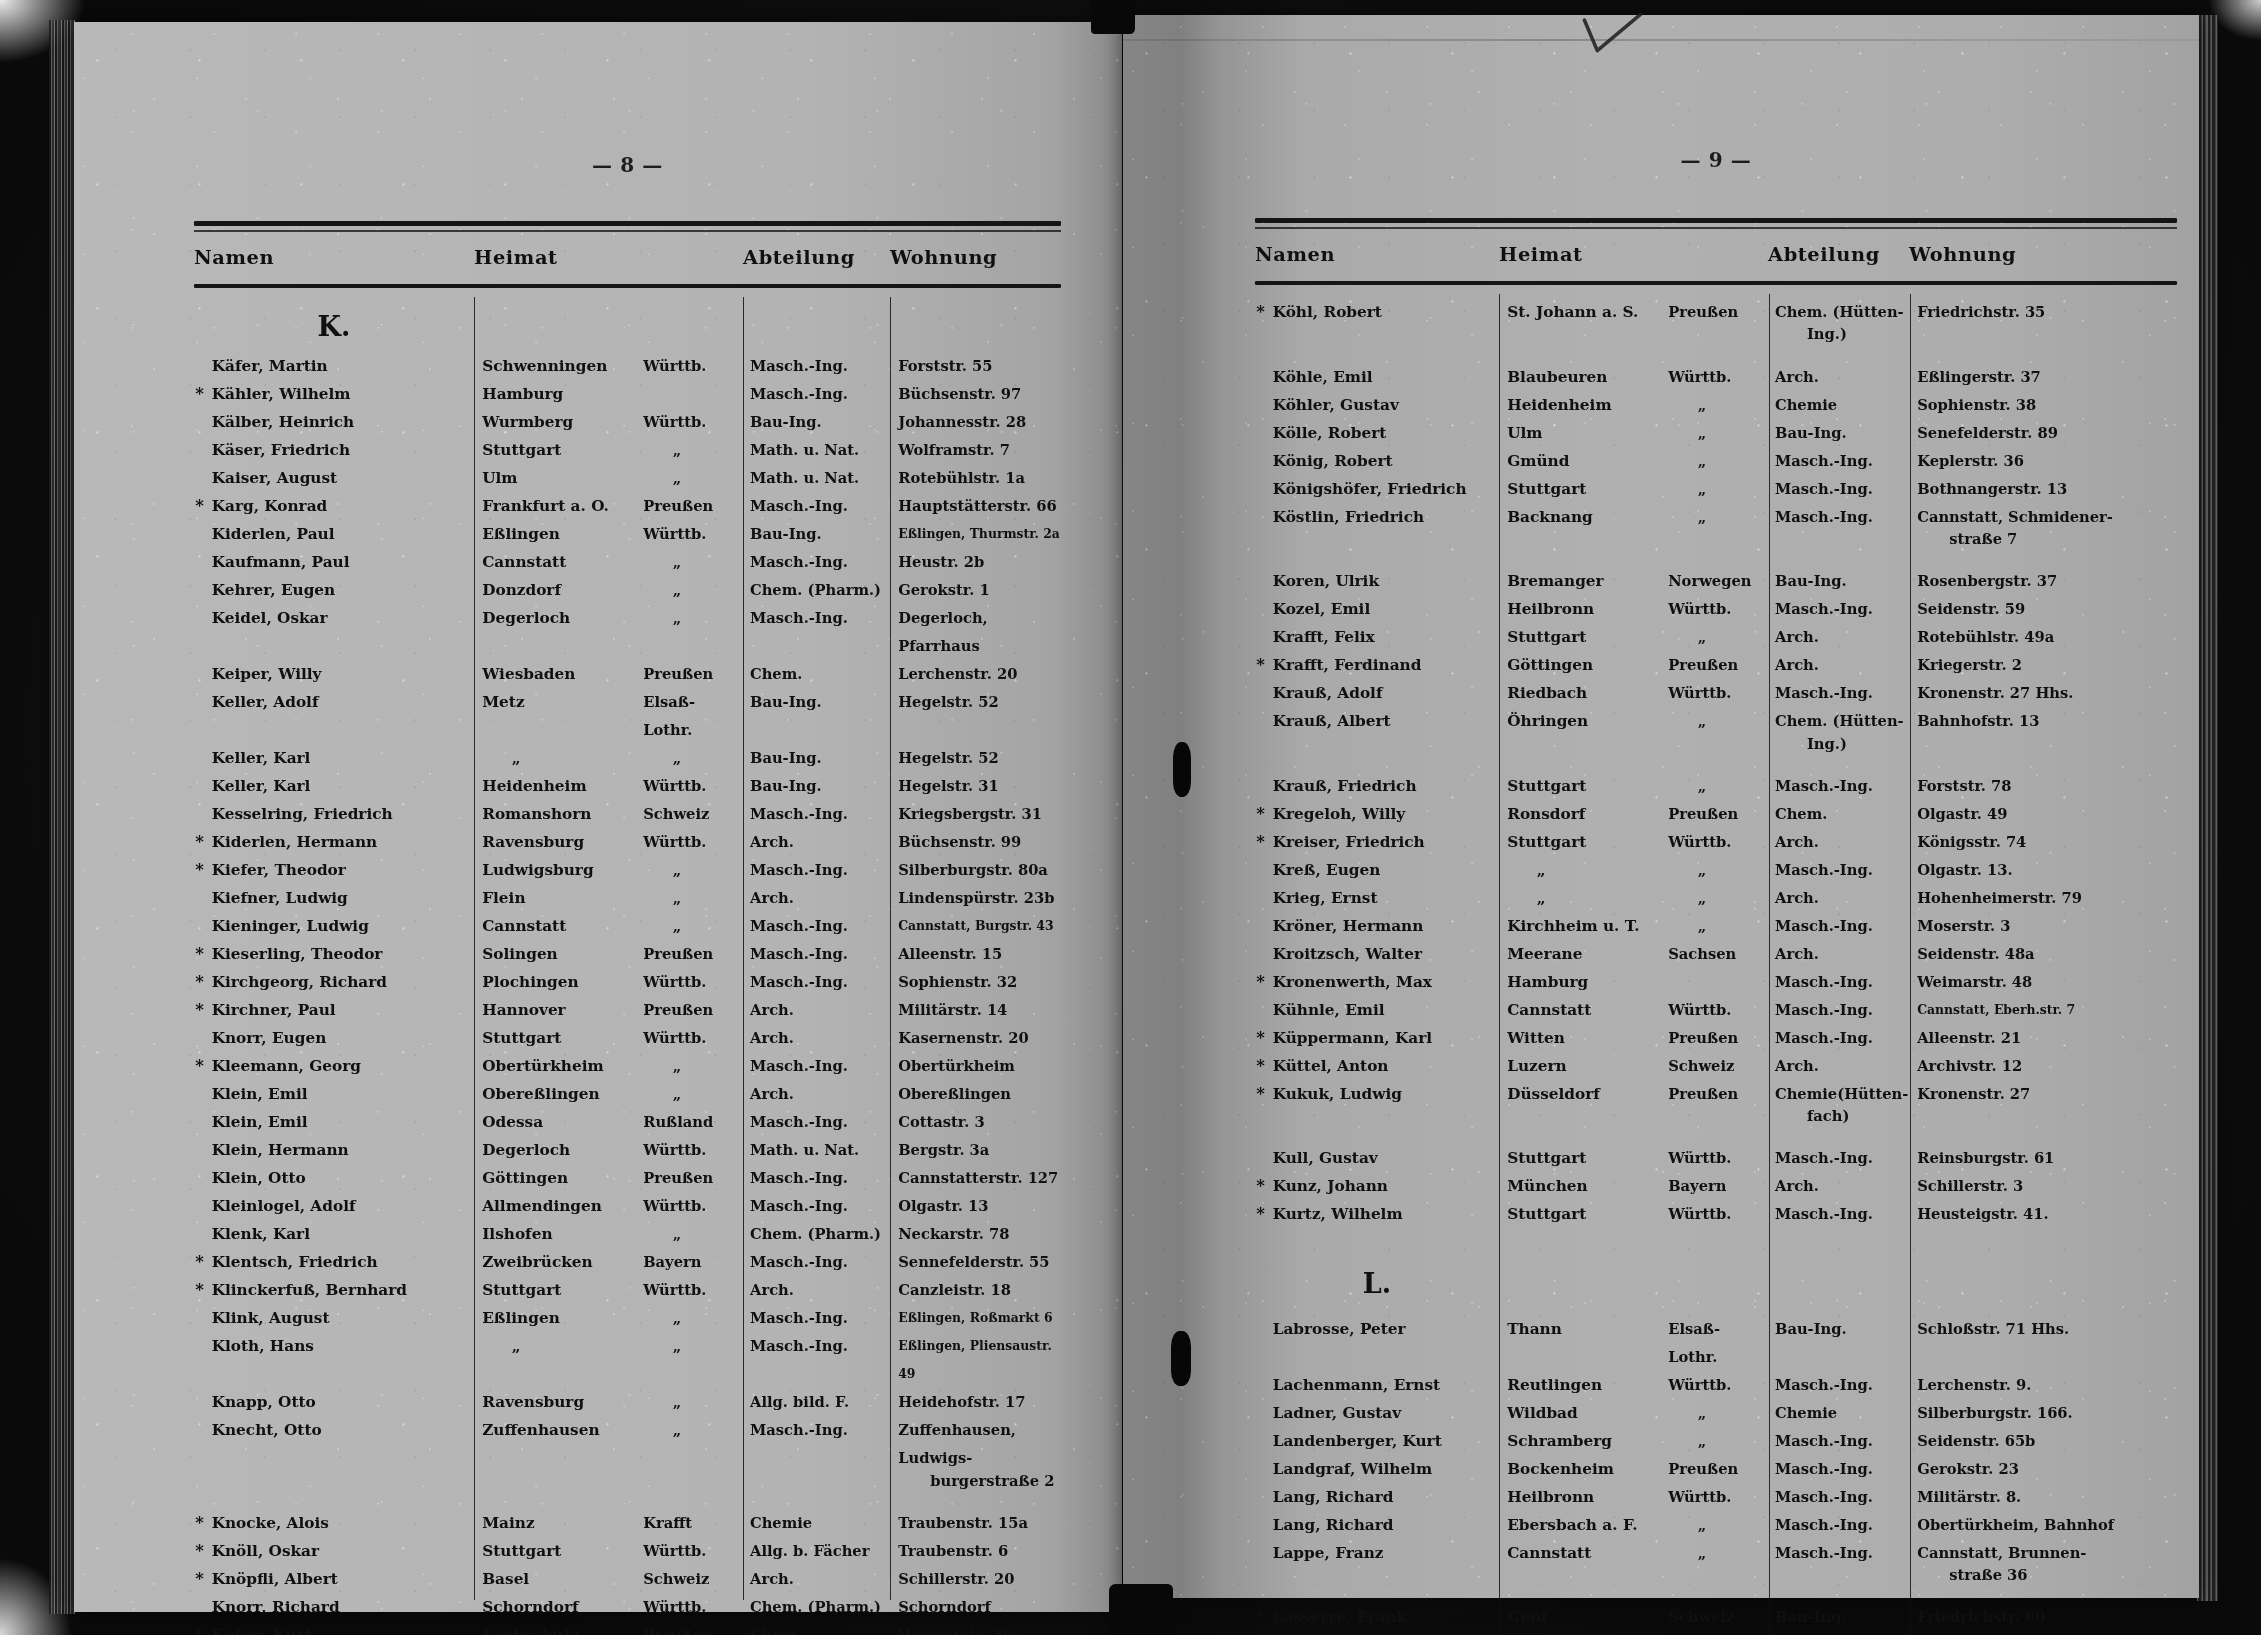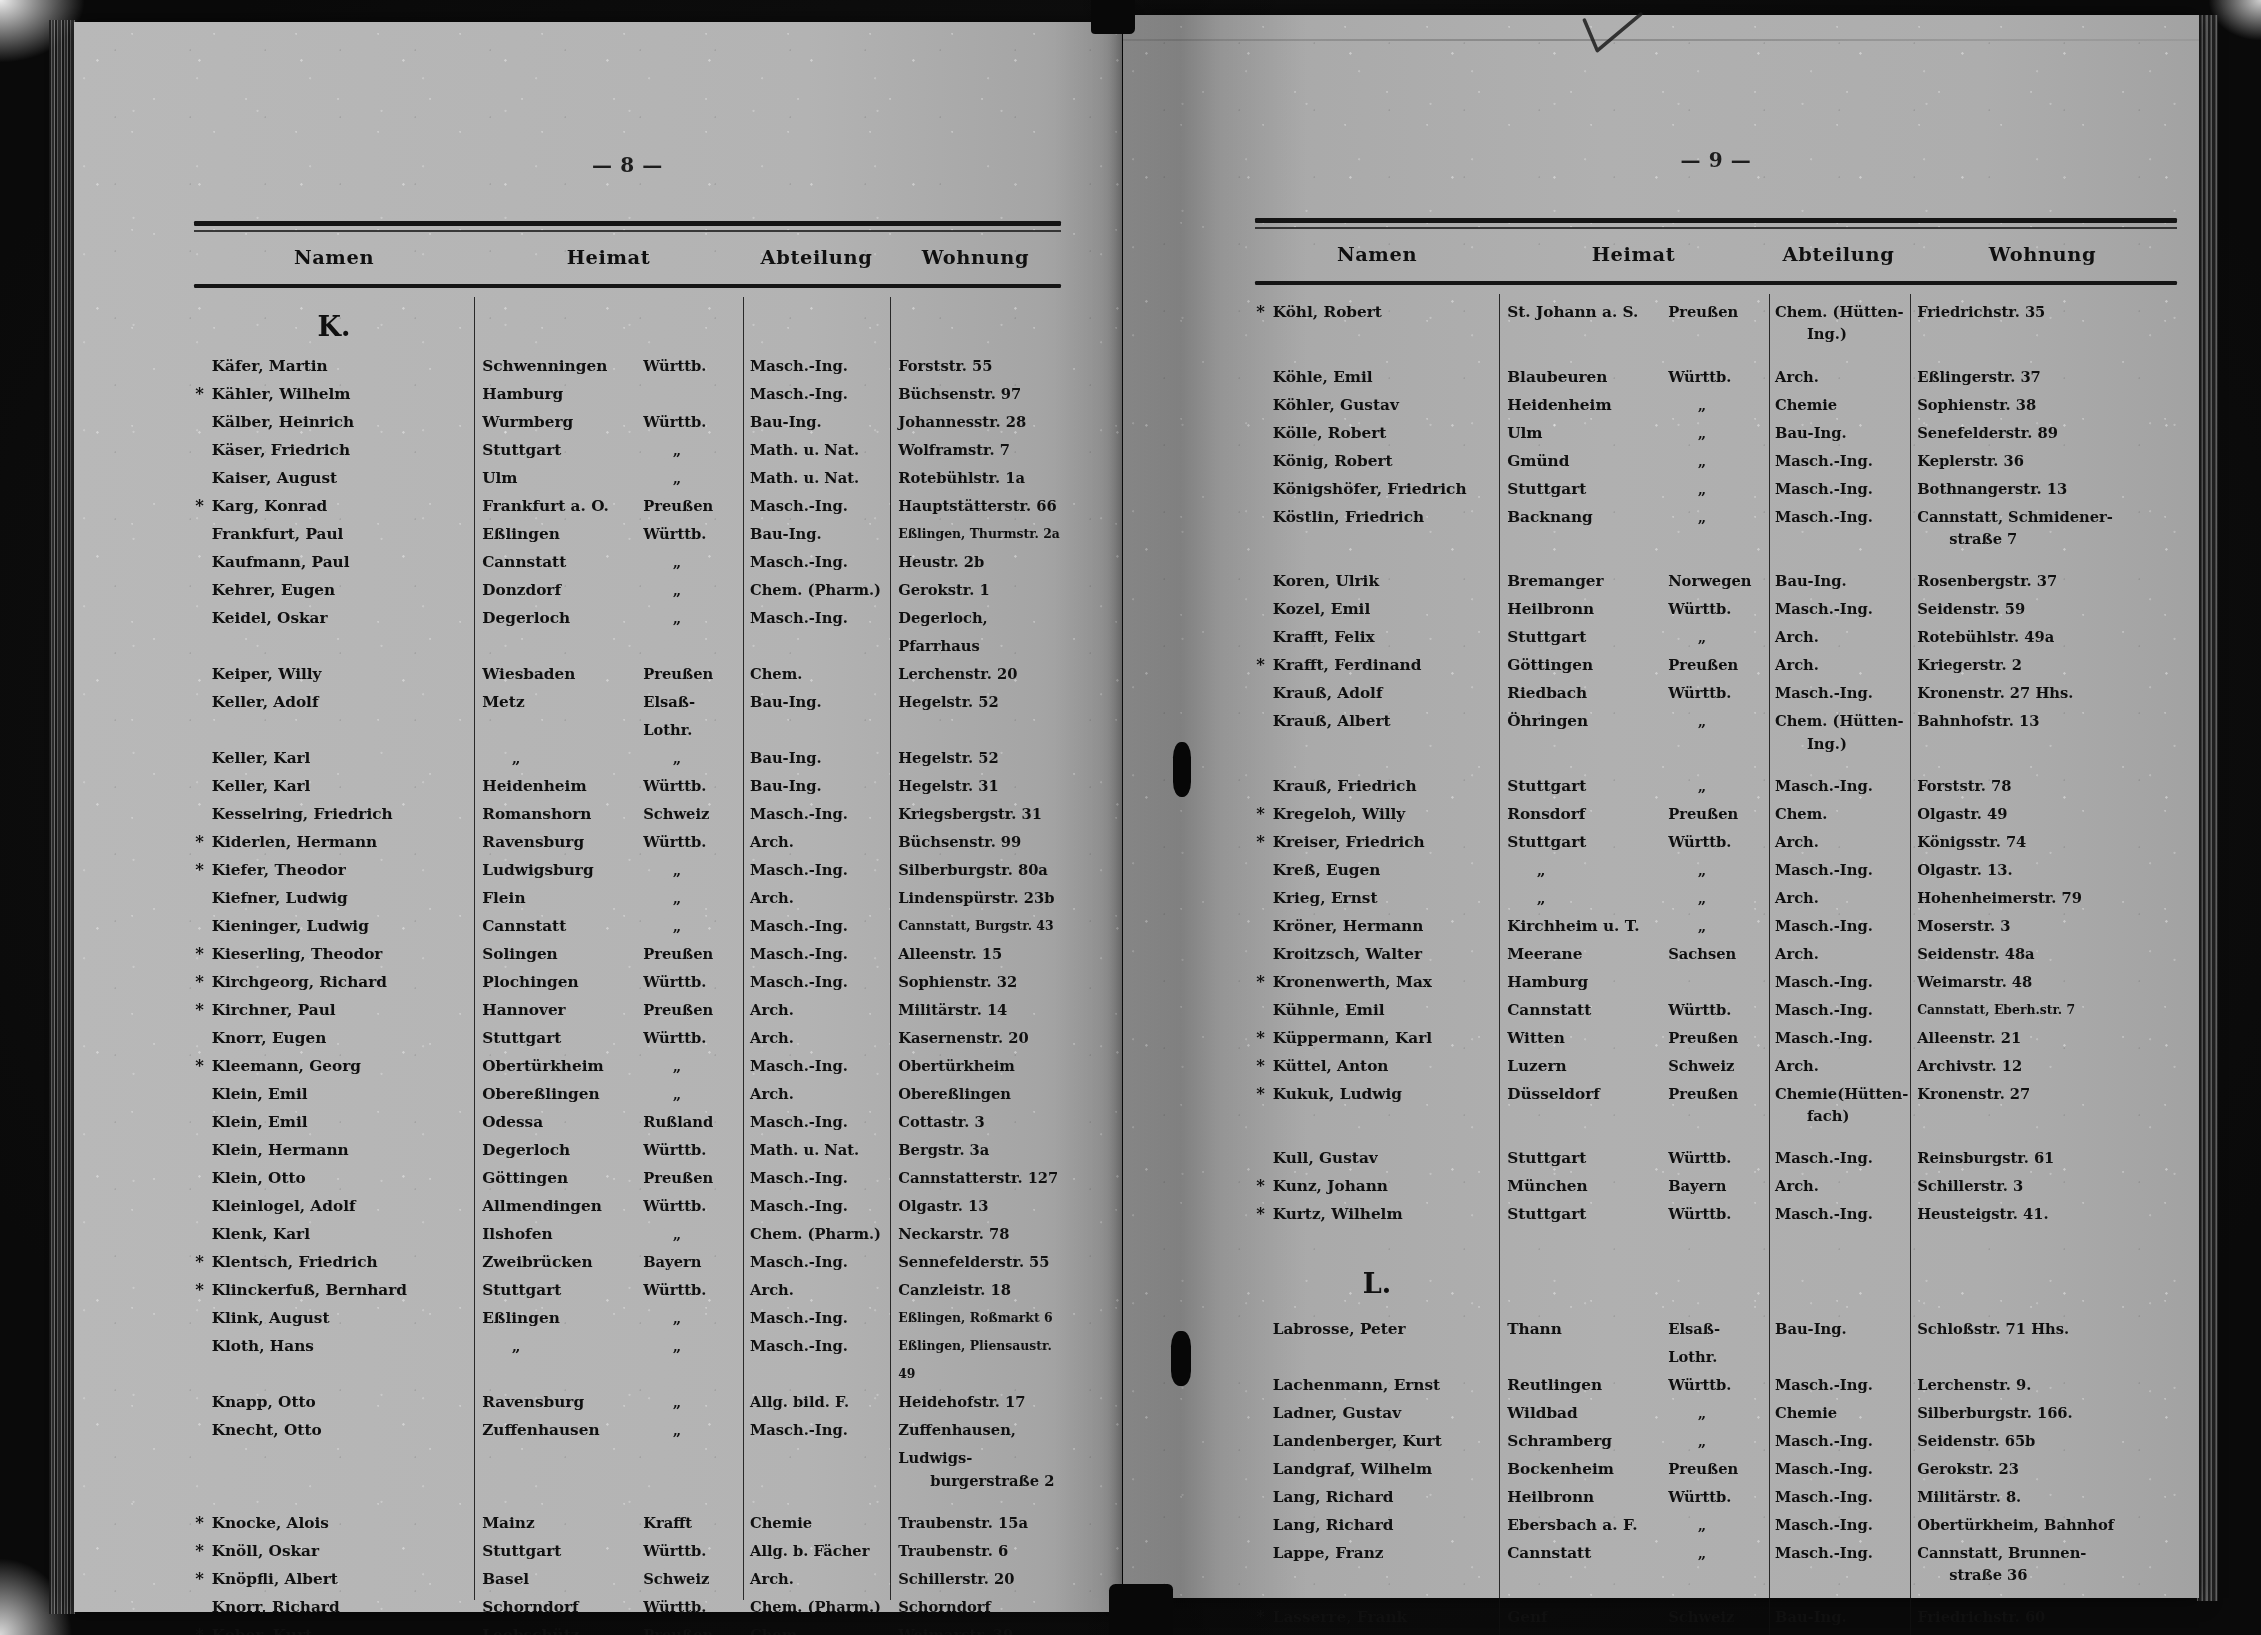--- a/index.html
+++ b/index.html
@@ -56,21 +56,21 @@
   .page.left  .table{left:120px;top:199px;width:867px;}
   .page.right .table{left:132px;top:203px;width:922px;}
 
   .rule-a{height:4.7px;background:#151515;border-radius:1.2px;}
   .rule-b{height:1.8px;background:#222;margin-top:4.1px;opacity:.85;}
   .rule-mid{height:4.1px;background:#151515;border-radius:1.2px;}
 
   .thead{display:grid;height:52px;align-items:center;font-size:19.4px;font-weight:bold;letter-spacing:0.6px;}
   .page.left  .thead{grid-template-columns:280px 269px 147px 171px;}
   .page.right .thead{grid-template-columns:244px 269px 141px 267px;}
-  .th{text-align:center;}
+  .th{text-align:left;}
 
   .tbody{position:relative;padding-top:13px;}
   .vrule{position:absolute;width:1.2px;background:rgba(16,16,16,.85);top:8.8px;z-index:1;}
   .page.left  .vrule{height:1303px;}
   .page.right .vrule{height:1350px;}
   .page.left  .v1{left:280px;} .page.left  .v2{left:549px;} .page.left  .v3{left:696px;}
   .page.right .v1{left:244px;} .page.right .v2{left:514px;} .page.right .v3{left:655px;}
 
   .section-heading{height:51px;line-height:51px;font-size:27px;font-weight:bold;text-align:center;}
   .page.left  .section-heading{width:280px;}
@@ -221,21 +221,21 @@
             </div>
             <div class="cell dept">
               <span class="line">Masch.-Ing.</span>
             </div>
             <div class="cell addr">
               <span class="line">Hauptstätterstr. 66</span>
             </div>
           </div>
           <div class="row">
             <div class="cell name">
-              <span class="line">Frankfurt, Paul</span>
+              <span class="line">Kiderlen, Paul</span>
             </div>
             <div class="cell place">
               <span class="line">Eßlingen</span>
             </div>
             <div class="cell land">
               <span class="line">Württb.</span>
             </div>
             <div class="cell dept">
               <span class="line">Bau-Ing.</span>
             </div>

